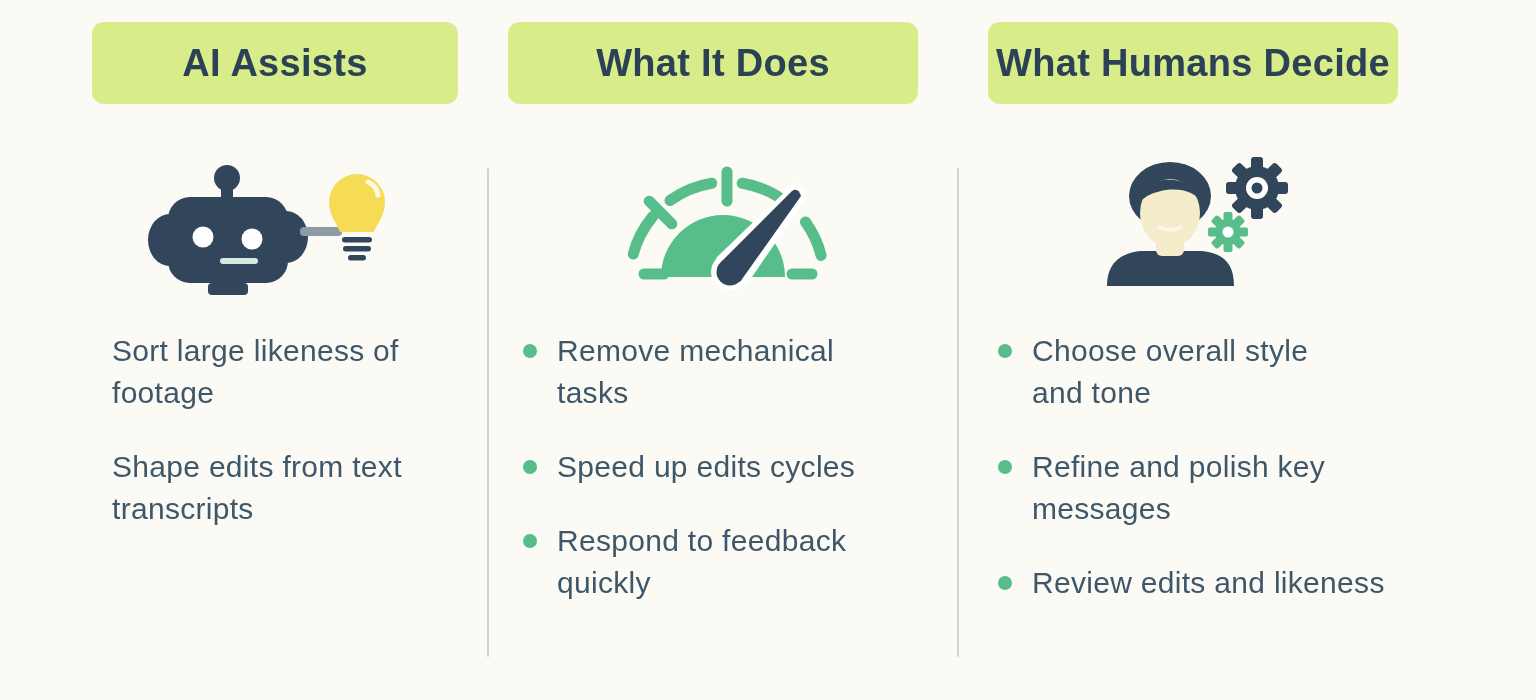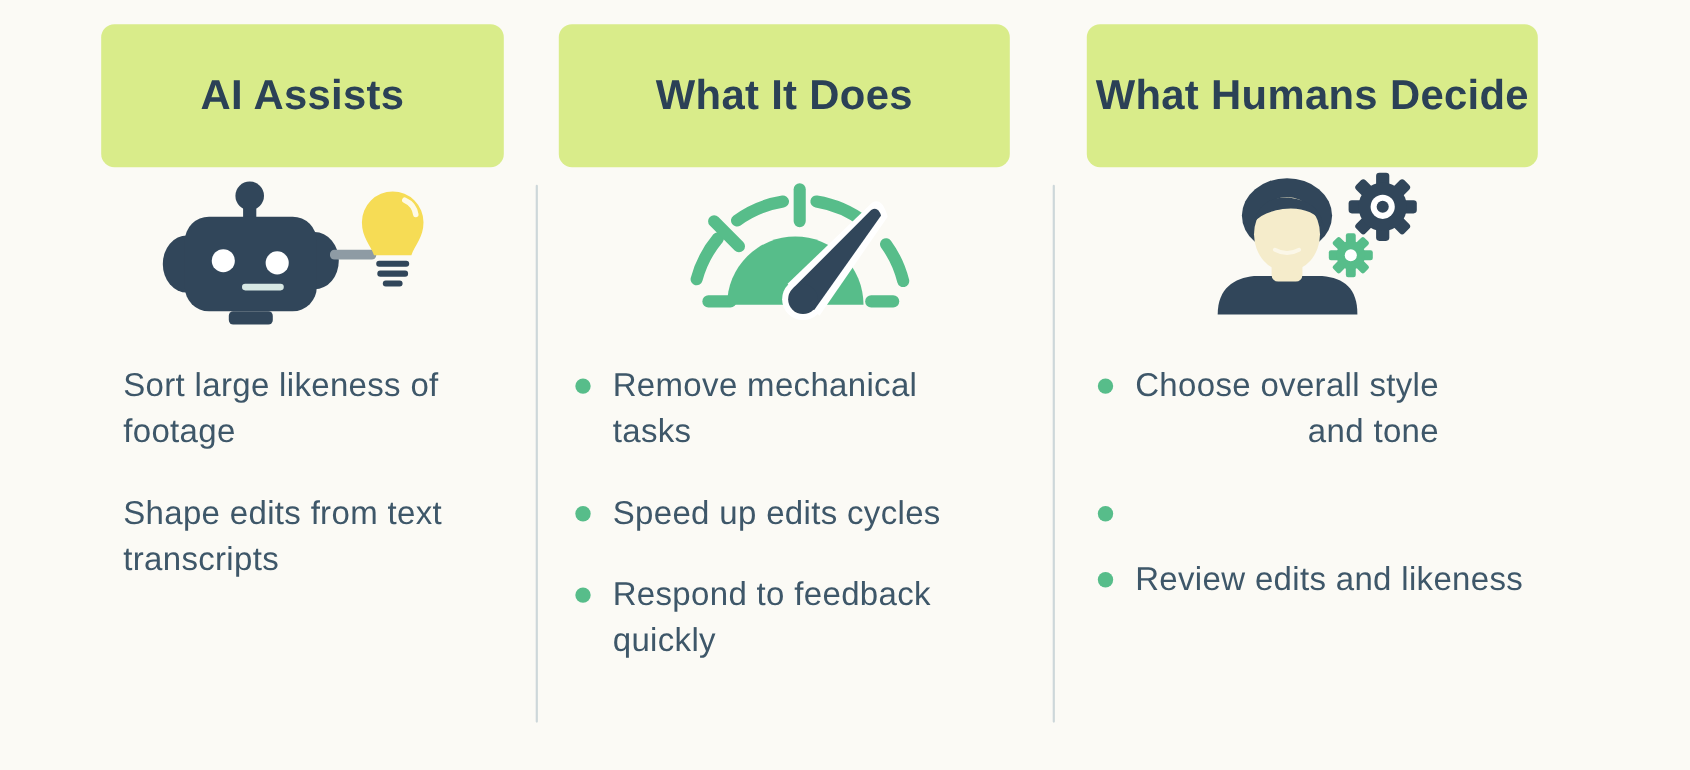--- a/index.html
+++ b/index.html
@@ -15,21 +15,21 @@
   *{margin:0;padding:0;box-sizing:border-box;}
   html,body{width:1536px;height:700px;overflow:hidden;}
   body{
     background:var(--background);
     font-family:"Liberation Sans", sans-serif;
     position:relative;
   }
   .canvas{position:absolute;inset:0;}
   .hdr{
     position:absolute;
-    top:22px;height:130px;
+    top:22px;height:82px;
     background:var(--header-bg);
     border-radius:12px;
     display:flex;align-items:center;justify-content:center;
     font-size:38px;font-weight:700;
     color:var(--header-text);
     letter-spacing:.3px;
   }
   .hdr1{left:92px;width:366px;}
   .hdr2{left:508px;width:410px;}
   .hdr3{left:988px;width:410px;}
@@ -39,21 +39,21 @@
   }
   .d1{left:487px;}
   .d2{left:957px;}
   .icon{position:absolute;line-height:0;}
   .icon1{left:130px;top:150px;}
   .icon2{left:600px;top:162px;}
   .icon3{left:1082px;top:150px;}
   .list{position:absolute;top:330px;}
   .list1{left:112px;}
   .list2{left:523px;}
-  .list3{left:998px;text-align:right;}
+  .list3{left:998px;}
   .item{
     display:flex;align-items:flex-start;
     margin-bottom:32px;
     font-size:30px;line-height:42px;
     color:var(--body-text);
     letter-spacing:.3px;
   }
   .dot{
     flex:none;width:14px;height:14px;border-radius:50%;
     background:var(--accent-green);
@@ -189,20 +189,22 @@
   </div>
 
   <div class="list list3">
     <div class="item">
       <span class="dot"></span>
       <span class="txt">Choose overall style
 and tone</span>
     </div>
     <div class="item">
       <span class="dot"></span>
+      <span class="txt">Refine and polish key
+messages</span>
     </div>
     <div class="item">
       <span class="dot"></span>
       <span class="txt">Review edits and likeness</span>
     </div>
   </div>
 
 </div>
 
 </body></html>

